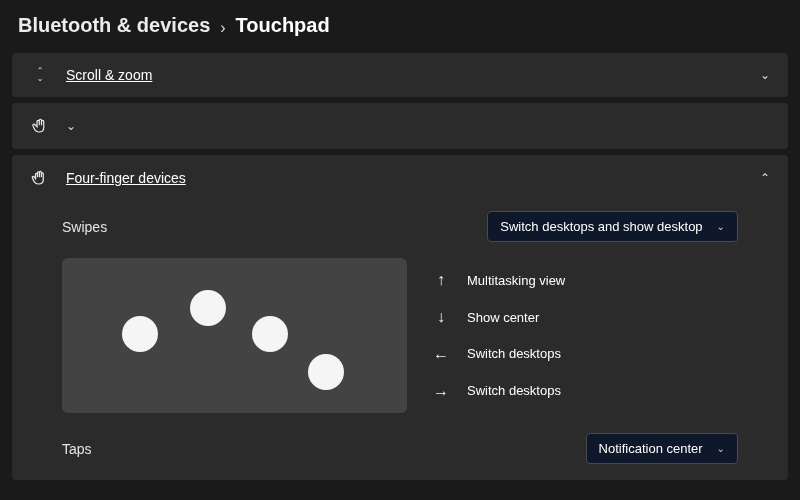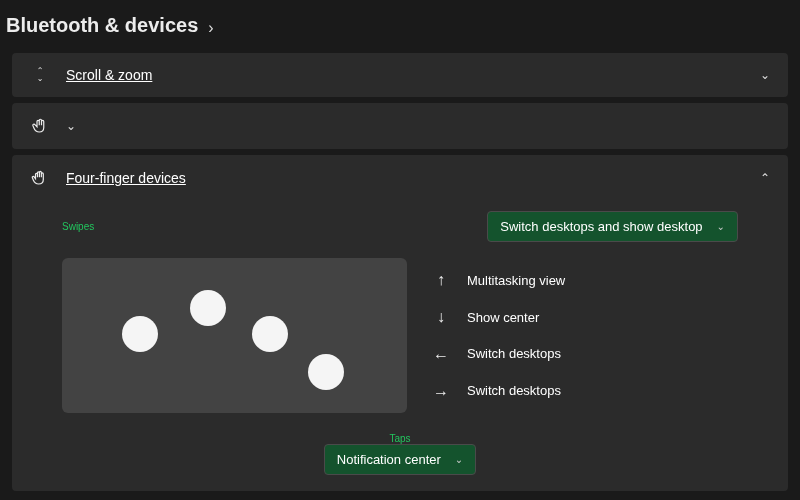--- a/index.html
+++ b/index.html
@@ -8,21 +8,21 @@
       height: 500px;
       background: #1a1a1a;
       font-family: "Segoe UI", -apple-system, sans-serif;
       color: #fff;
       overflow: hidden;
     }
     .breadcrumb {
       display: flex;
       align-items: flex-end;
       gap: 10px;
-      padding: 14px 18px 10px 6px;
+      padding: 14px 18px 10px 18px;
     }
     .breadcrumb .parent {
       font-size: 20px;
       font-weight: 600;
       color: #ececec;
     }
     .breadcrumb .chev {
       font-size: 16px;
       color: #ddd;
     }
@@ -64,25 +64,25 @@
     .panel-body {
       padding: 0 18px 12px 18px;
     }
     .row {
       display: flex;
       align-items: center;
       padding: 10px 32px;
     }
     .row .row-label {
       flex: 1;
-      font-size: 10px;
-      color: #22c55e;
+      font-size: 14px;
+      color: #e5e5e5;
     }
     .dropdown {
-      background: #14532d;
+      background: #0f172a;
       border: 1px solid #4a4a4a;
       border-radius: 4px;
       padding: 7px 12px;
       display: flex;
       align-items: center;
       gap: 14px;
       cursor: pointer;
       font-size: 13px;
       color: #fff;
     }
@@ -140,20 +140,21 @@
     .sz-icon span { font-size: 8px; line-height: 6px; }
     
     .hand-svg { width: 18px; height: 18px; }
   </style>
 </head>
 <body>
 
 <div class="breadcrumb">
   <span class="parent">Bluetooth &amp; devices</span>
   <span class="chev">›</span>
+  <span class="current">Touchpad</span>
 </div>
 
 <div class="panel">
   <div class="panel-header">
     <span class="icon">
       <span class="sz-icon">
           <span>⌃</span>
           <span>⌄</span>
         </span>
     </span>
@@ -214,21 +215,21 @@
           <span class="arrow">←</span>
           <span>Switch desktops</span>
         </div>
         <div class="gesture-item">
           <span class="arrow">→</span>
           <span>Switch desktops</span>
         </div>
       </div>
     </div>
 
-    <div class="row" style="padding-bottom:4px;flex-direction:column;">
+    <div class="row" style="padding-bottom:4px;">
       <span class="row-label">Taps</span>
       <div class="dropdown">
         <span>Notification center</span>
         <span class="dd-chev">⌄</span>
       </div>
     </div>
   </div>
 </div>
 
 </body></html>

